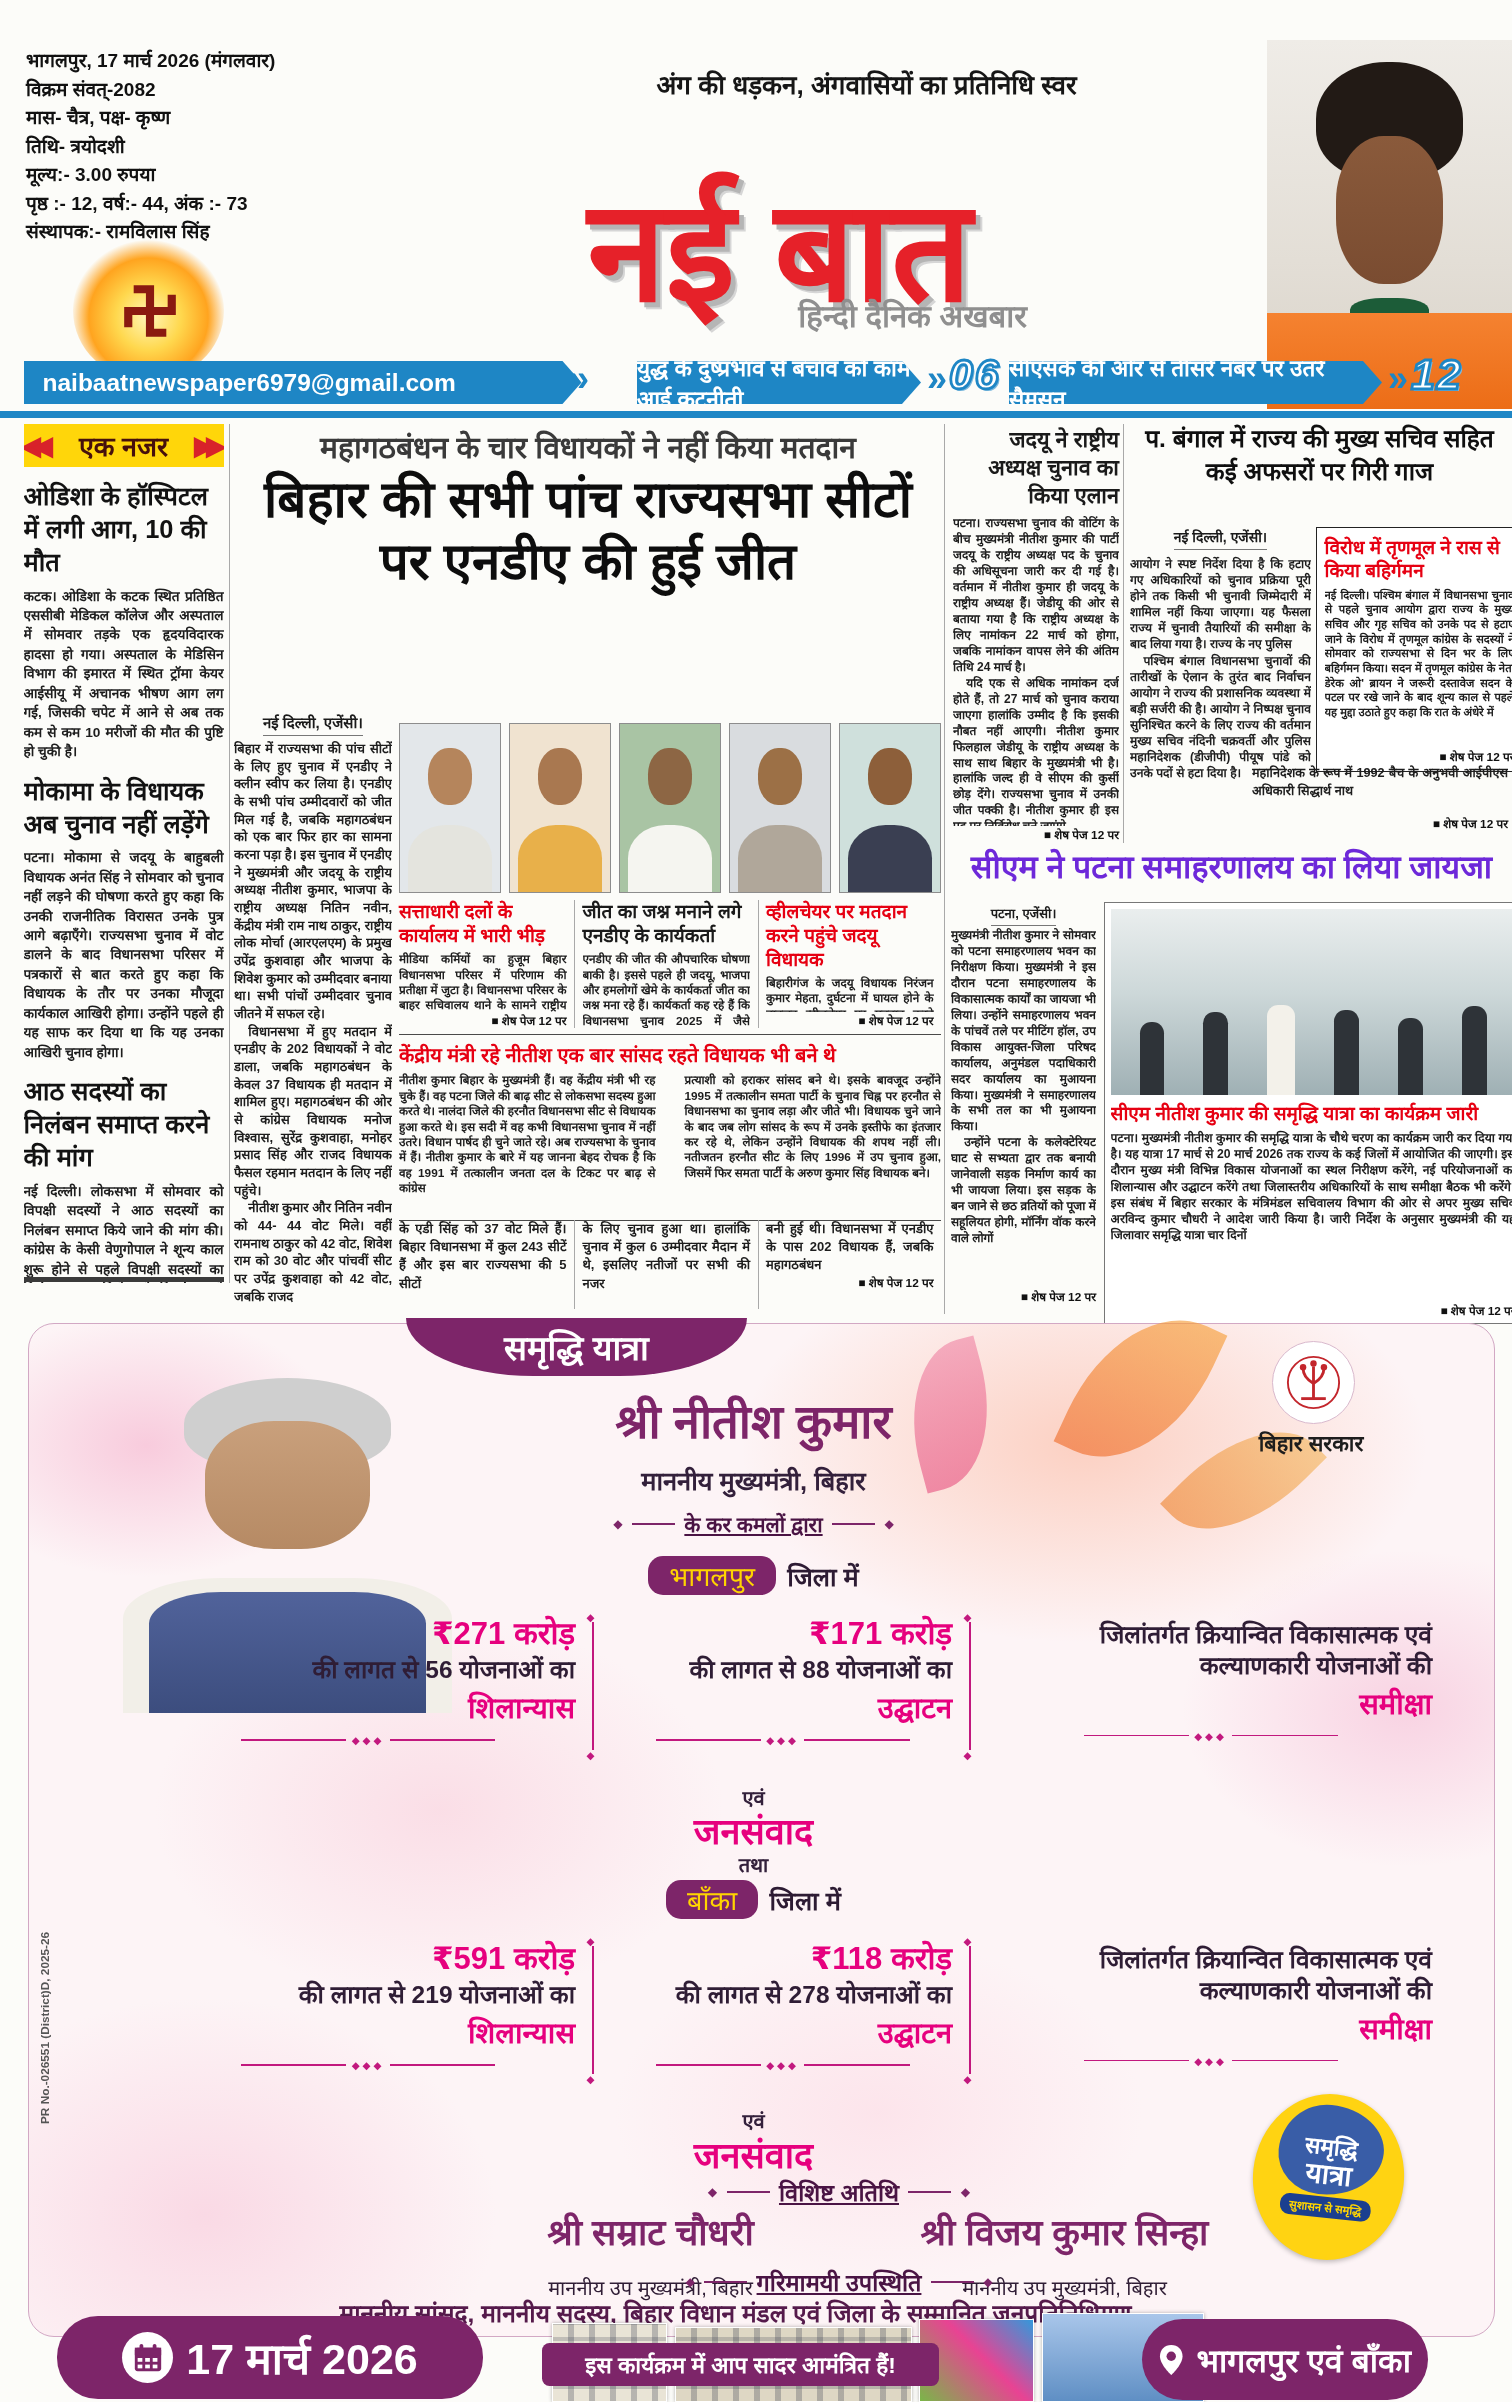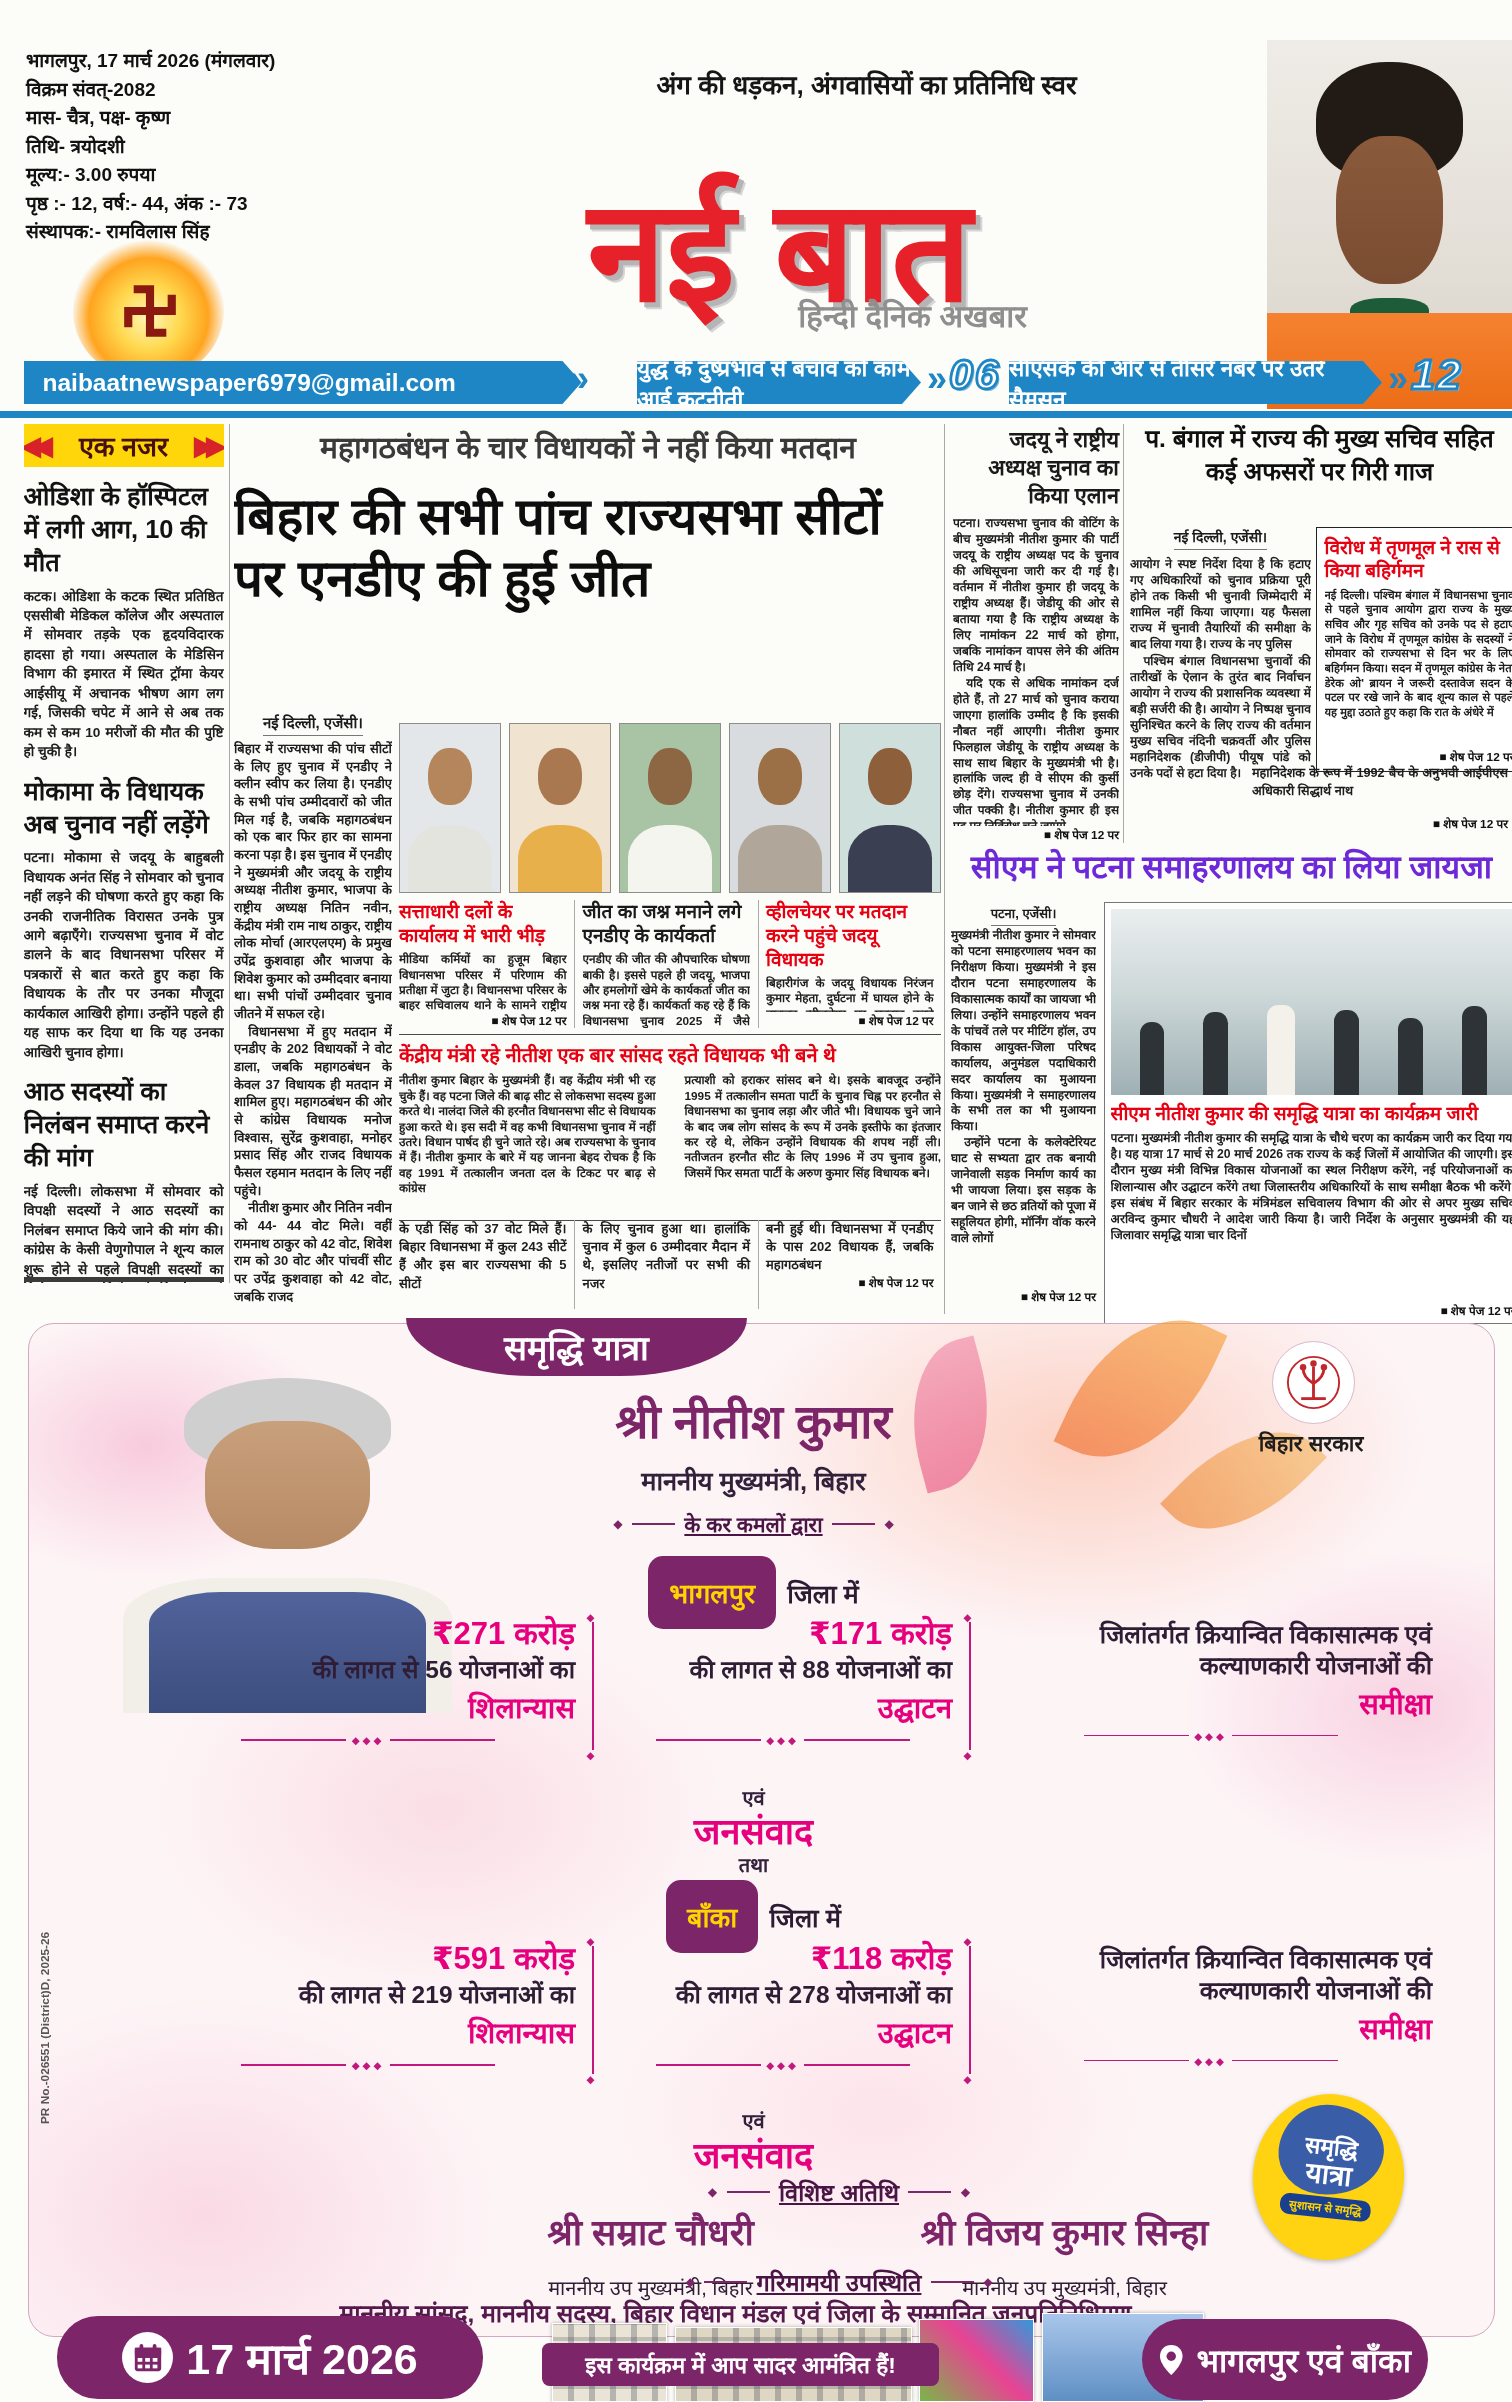--- a/index.html
+++ b/index.html
@@ -49,21 +49,21 @@
 
   
   .leftcol{left:23.5px;top:424px;width:200px;height:859px;}
   .eknazar{position:relative;height:43px;background:#ffd60a;display:flex;align-items:center;justify-content:center;
            font-size:27px;font-weight:800;color:#46100c;}
   .ek-ar{position:absolute;top:1.9px;font-size:28px;color:#d8222a;font-weight:800;letter-spacing:-9.4px;line-height:40px;}
   .leftbar-bottom{left:23.5px;top:1277px;width:200px;height:4.7px;background:#3b3b3b;}
 
   
   .kicker{left:234px;top:426px;width:708px;display:flex;justify-content:center;font-size:30px;font-weight:800;color:#3a3a3a;white-space:nowrap;}
-  .mainhead{left:234px;top:469px;width:708px;height:237px;font-size:51px;line-height:1.22;font-weight:800;color:#0d0d0d;text-align:left;margin-top:17px;}
+  .mainhead{left:234px;top:469px;width:708px;height:237px;font-size:51px;line-height:1.22;font-weight:800;color:#0d0d0d;text-align:center;}
   .dl1{left:234px;top:712px;width:158px;font-size:15px;text-align:center;}
   .leadbody{left:234px;top:740px;width:158px;height:567px;font-size:13px;line-height:1.36;}
   .photos{left:399px;top:723px;width:542px;display:flex;gap:8.5px;}
   .portrait{position:relative;width:102px;height:168px;border:0.9px solid #8d8d8d;overflow:hidden;}
   .portrait::before{content:"";position:absolute;top:14%;left:28%;width:44%;height:34%;border-radius:46%;background:var(--skin,#a97850);}
   .portrait::after{content:"";position:absolute;bottom:-4%;left:8%;width:84%;height:44%;border-radius:45% 45% 0 0;background:var(--cloth,#e8e8e2);}
   .subs{left:399px;top:900px;width:542px;height:128px;display:flex;}
   .sub{flex:1;display:flex;flex-direction:column;padding:0 7.5px;}
   .sub + .sub{border-left:0.9px solid #a9a9a9;}
   .sub-h{font-size:19px;line-height:1.25;font-weight:800;margin-bottom:4.7px;}
@@ -124,21 +124,21 @@
   .cmname{left:508px;top:64px;width:433px;text-align:center;font-size:47px;font-weight:800;color:#7d2569;white-space:nowrap;}
   .cmtitle{left:508px;top:139px;width:433px;text-align:center;font-size:25.4px;font-weight:800;color:#33203b;white-space:nowrap;}
   .deco{display:flex;align-items:center;justify-content:center;gap:9.4px;font-weight:800;color:#4a1444;}
   .deco .ln{width:43px;height:1.9px;background:#7d2569;}
   .deco .di{color:#7d2569;font-size:12.2px;}
   .deco .txt{text-decoration:underline;}
   .byhands{left:508px;top:186px;width:433px;font-size:21px;}
   .distrow{width:433px;display:flex;align-items:center;justify-content:center;gap:11.3px;}
   .dist1{left:508px;top:232px;}
   .dist2{left:508px;top:556px;}
-  .distbadge{background:#7d2569;color:#ffd400;font-size:27px;font-weight:700;padding:18px 21px;border-radius:15px;}
+  .distbadge{background:#7d2569;color:#ffd400;font-size:27px;font-weight:400;padding:1px 21px;border-radius:15px;}
   .distlabel{font-size:25.4px;font-weight:800;color:#2d1b33;}
   .blk{text-align:right;}
   .amount{font-size:31px;font-weight:800;color:#e6007e;}
   .bdesc{font-size:24.5px;font-weight:800;color:#2f1d35;line-height:1.25;margin-top:1.9px;}
   .baction{font-size:29px;font-weight:800;color:#e6007e;margin-top:1.9px;}
   .flourish{display:flex;align-items:center;gap:5.6px;width:254px;margin:7.5px auto 0;}
   .flourish .fl{flex:1;height:1.9px;background:#c2187e;}
   .flourish .fo{color:#c2187e;font-size:10.4px;letter-spacing:2.8px;}
   .vd{width:1.9px;background:#c2187e;}
   .vd::before,.vd::after{content:"◆";position:absolute;left:-5.6px;color:#c2187e;font-size:10.4px;}

